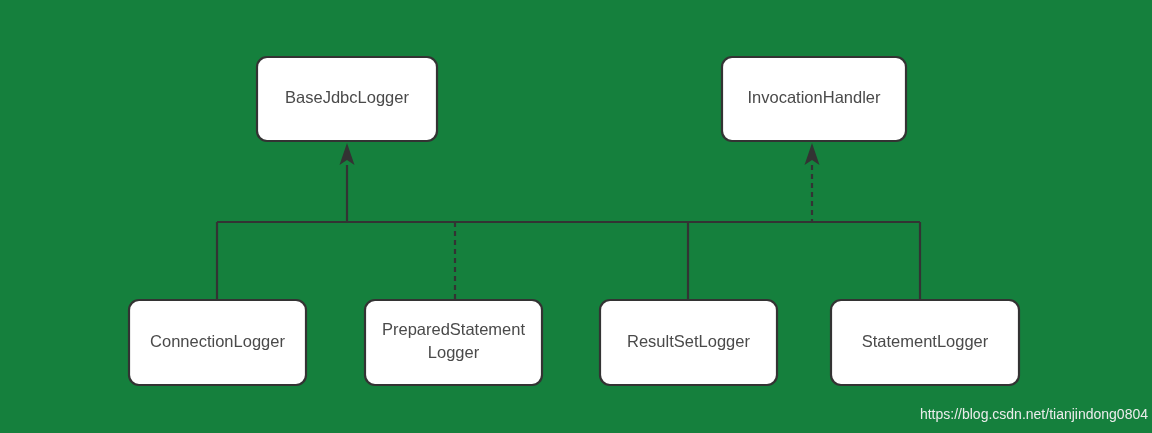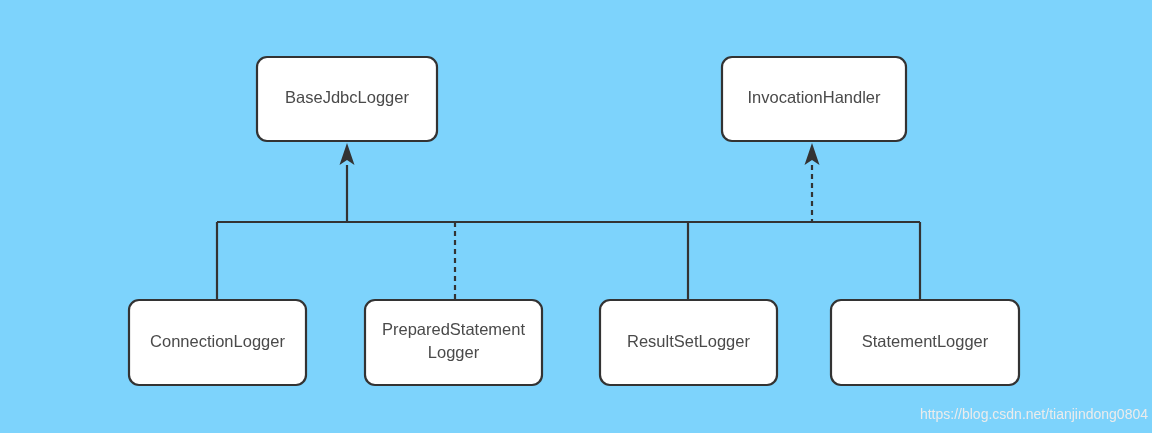--- a/index.html
+++ b/index.html
@@ -11,21 +11,21 @@
   body {
     width: 1152px;
     height: 433px;
     font-family: "Liberation Sans", sans-serif;
     overflow: hidden;
   }
   #diagram-root {
     position: relative;
     width: 1152px;
     height: 433px;
-    background: #7dd3fc;
+    background: #15803d;
   }
   svg#diagram-canvas {
     position: absolute;
     top: 0;
     left: 0;
     width: 1152px;
     height: 433px;
     display: block;
   }
   .node-box {

